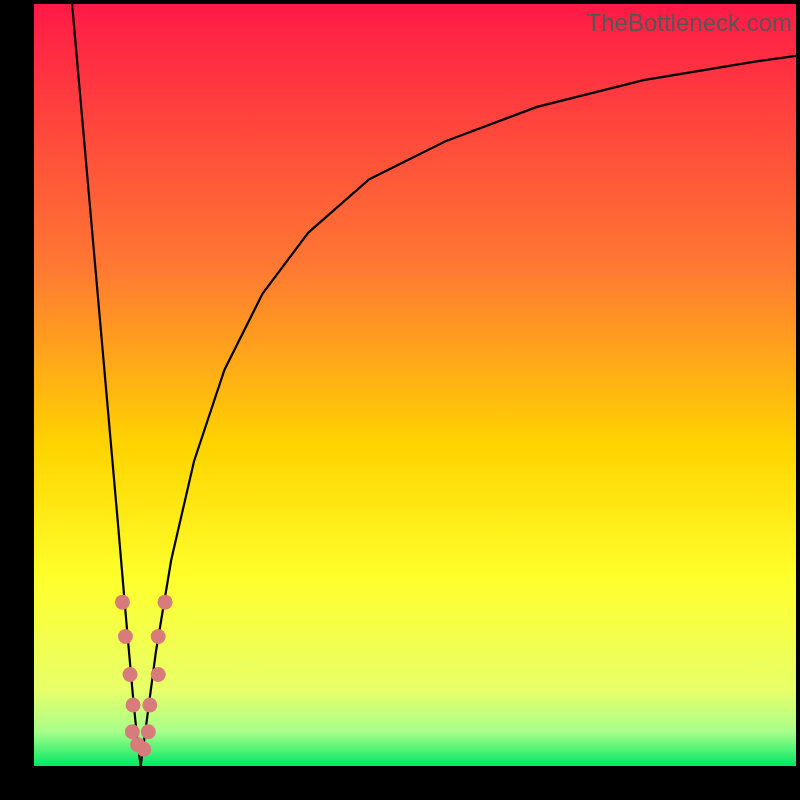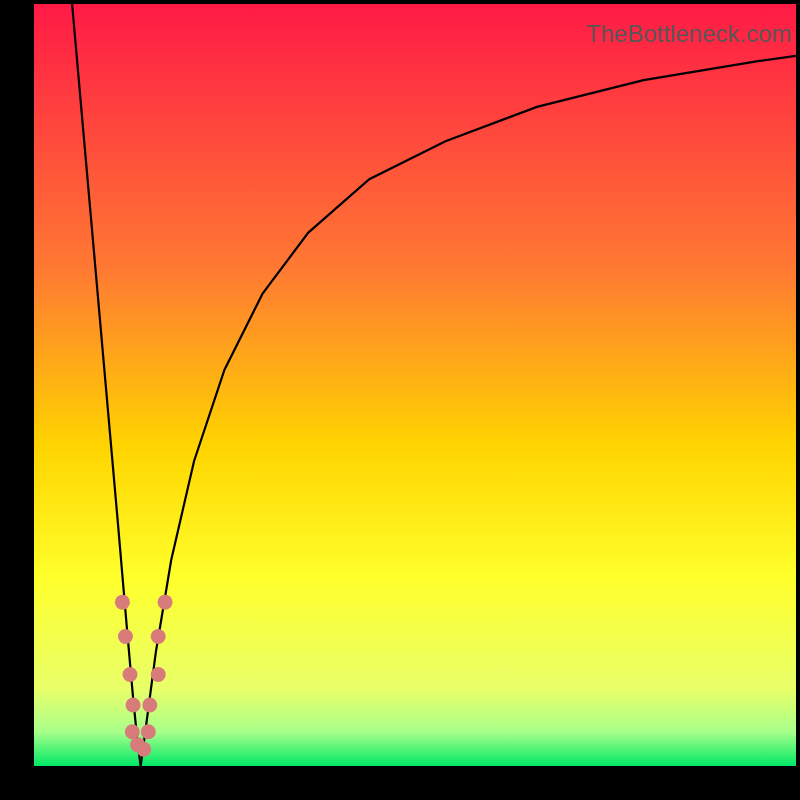--- a/index.html
+++ b/index.html
@@ -20,21 +20,21 @@
   }
   .plot {
     position: absolute;
     left: 34px;
     top: 4px;
     width: 762px;
     height: 762px;
   }
   .watermark {
     position: absolute;
-    top: 20px;
+    top: 9px;
     right: 8px;
     font-family: Arial, Helvetica, sans-serif;
     font-size: 24px;
     color: #565656;
     letter-spacing: 0px;
     font-weight: 500;
     text-align: right;
   }
 </style>
 </head>

